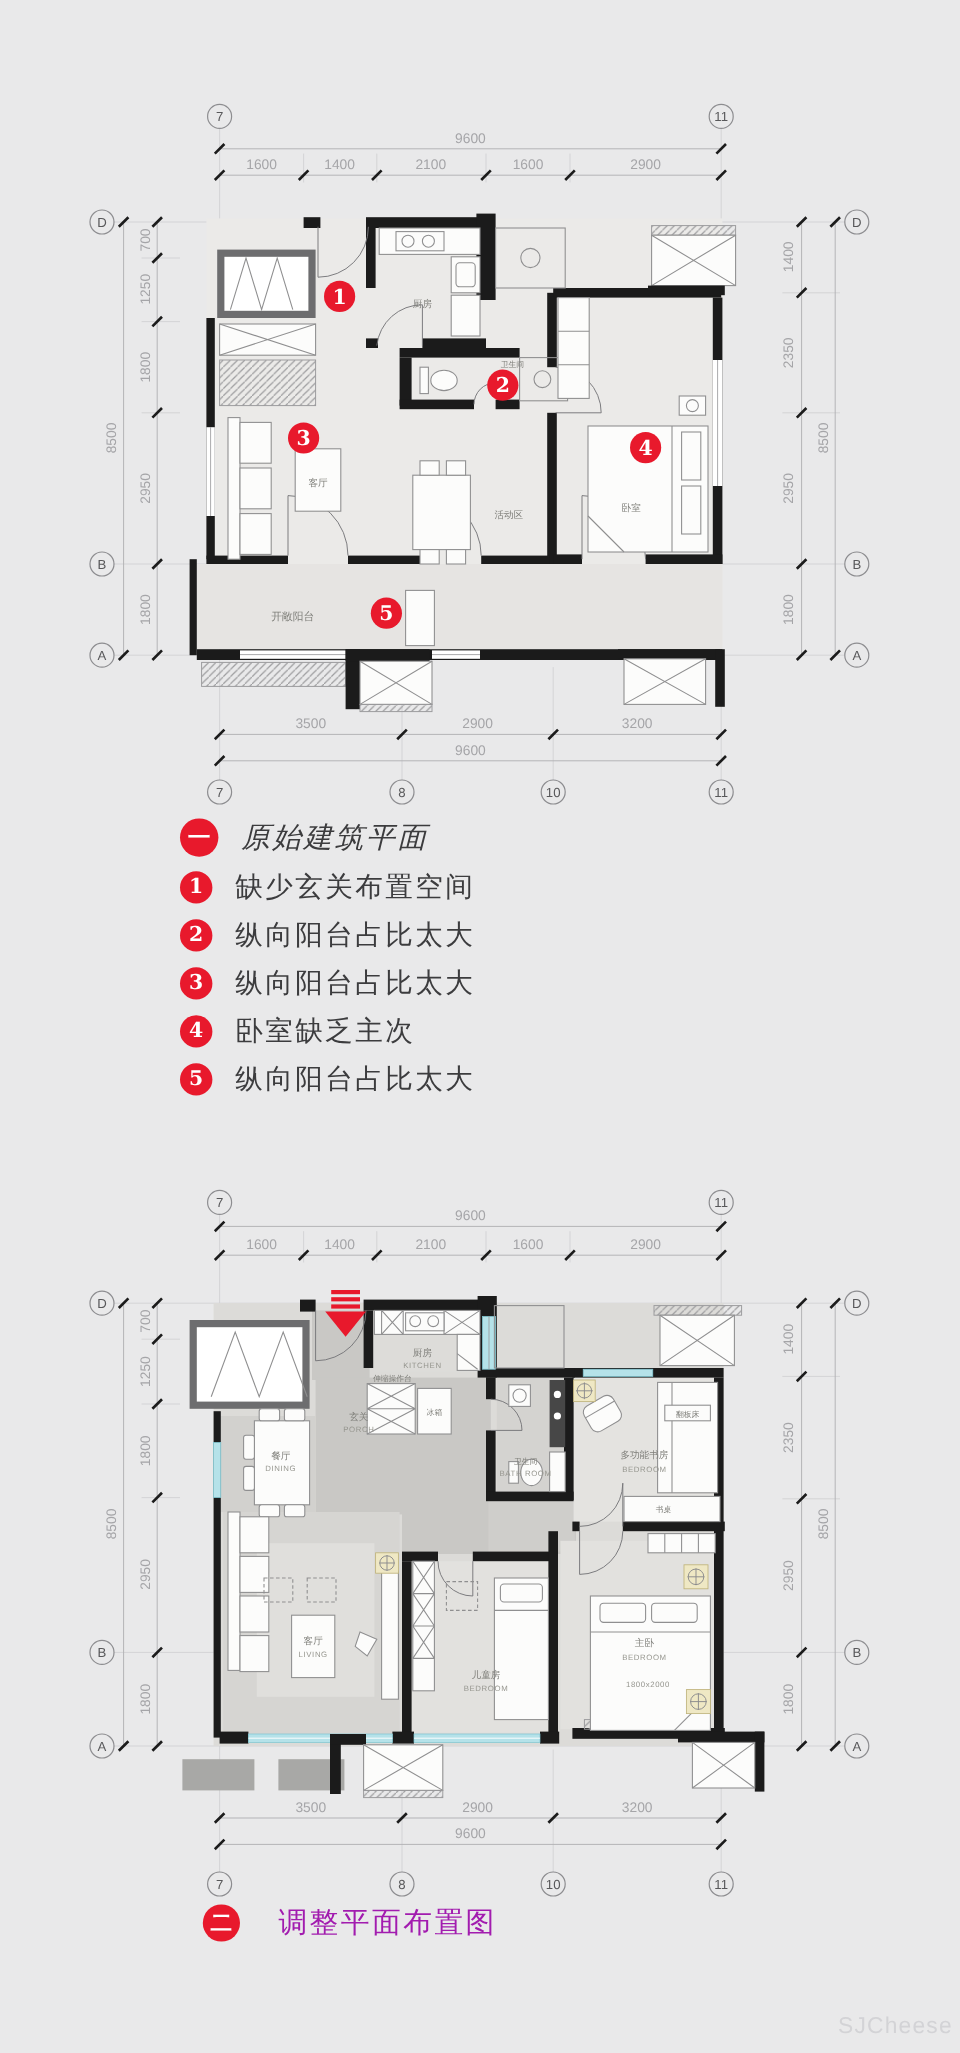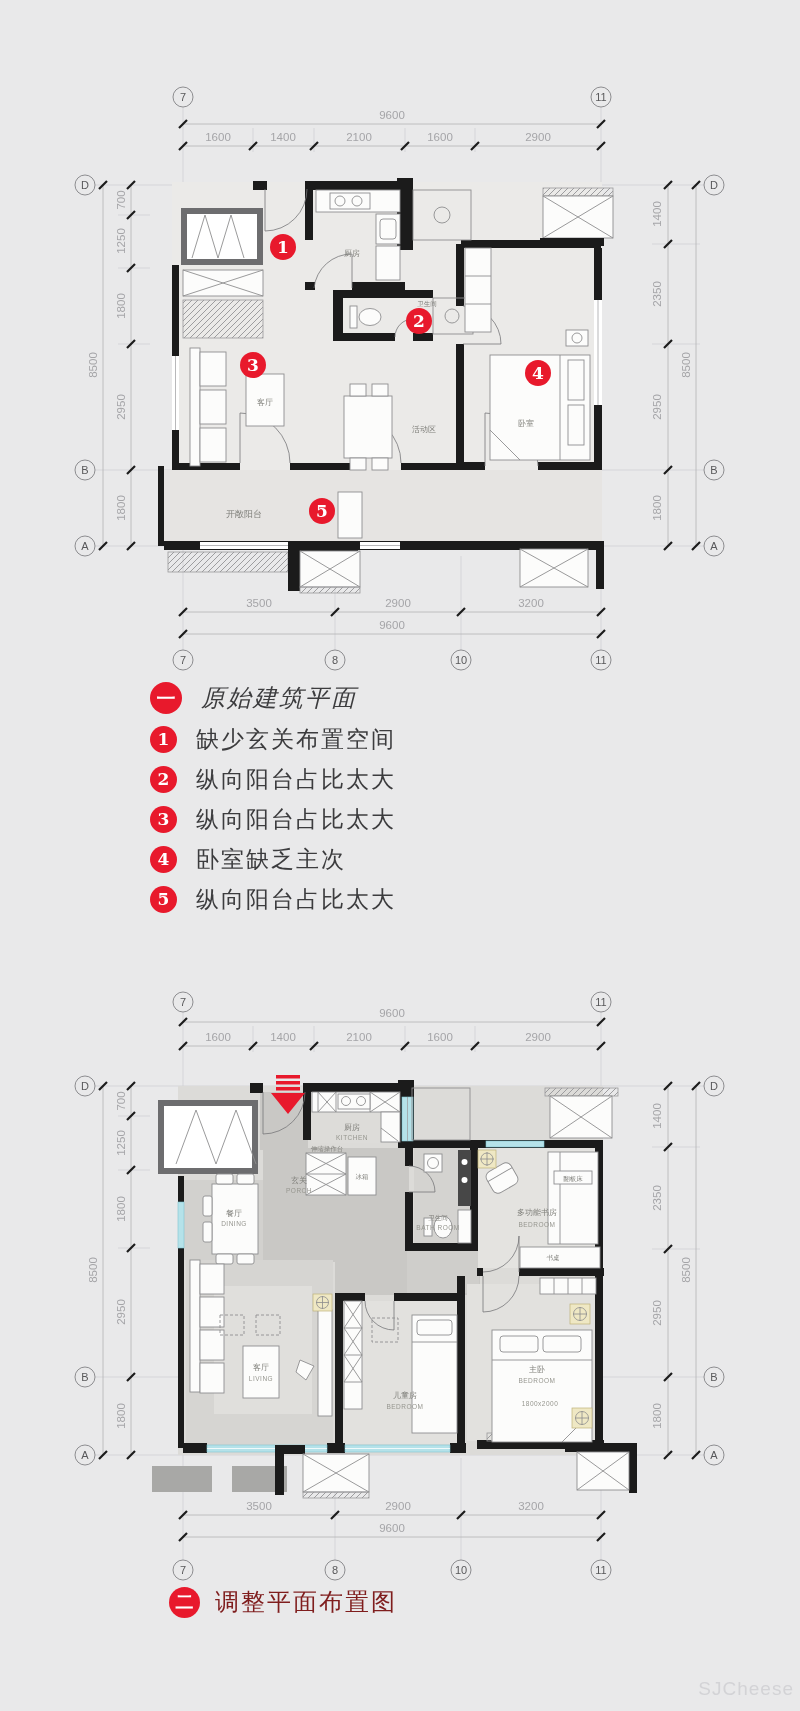--- a/index.html
+++ b/index.html
@@ -40,21 +40,21 @@
          font-family:"DejaVu Serif",serif;font-weight:bold;font-size:17px;line-height:1;}
   .lrow.hd .lcirc{width:32px;height:32px;font-family:"Liberation Sans",sans-serif;
          font-weight:bold;font-size:19px;}
   .ltext{margin-left:19px;font-size:23px;color:#3c3c3e;letter-spacing:2px;}
   .lrow.hd .ltext{font-size:24px;font-style:italic;}
   
   .footer{position:absolute;left:169px;top:1586px;display:flex;align-items:center;}
   .fcirc{width:31px;height:31px;border-radius:50%;background:#e8192c;color:#fff;
          display:flex;align-items:center;justify-content:center;
          font-weight:bold;font-size:18px;line-height:1;flex:0 0 auto;}
-  .ftext{margin-left:15px;font-size:24px;color:#7f1d1d;letter-spacing:2px;}
+  .ftext{margin-left:32px;font-size:24px;color:#a21caf;letter-spacing:2px;}
   .wm{position:absolute;right:6px;top:1678px;font-size:19px;color:#d3d3d6;letter-spacing:1px;}
 </style>
 </head>
 <body>
 
 <div class="stage">
 <svg width="800" height="1711" viewBox="0 0 800 1711">
 <defs>
   <pattern id="hx" width="6" height="6" patternUnits="userSpaceOnUse">
     <path d="M0,6 L6,0" stroke="#9d9d9f" stroke-width="1"></path>

